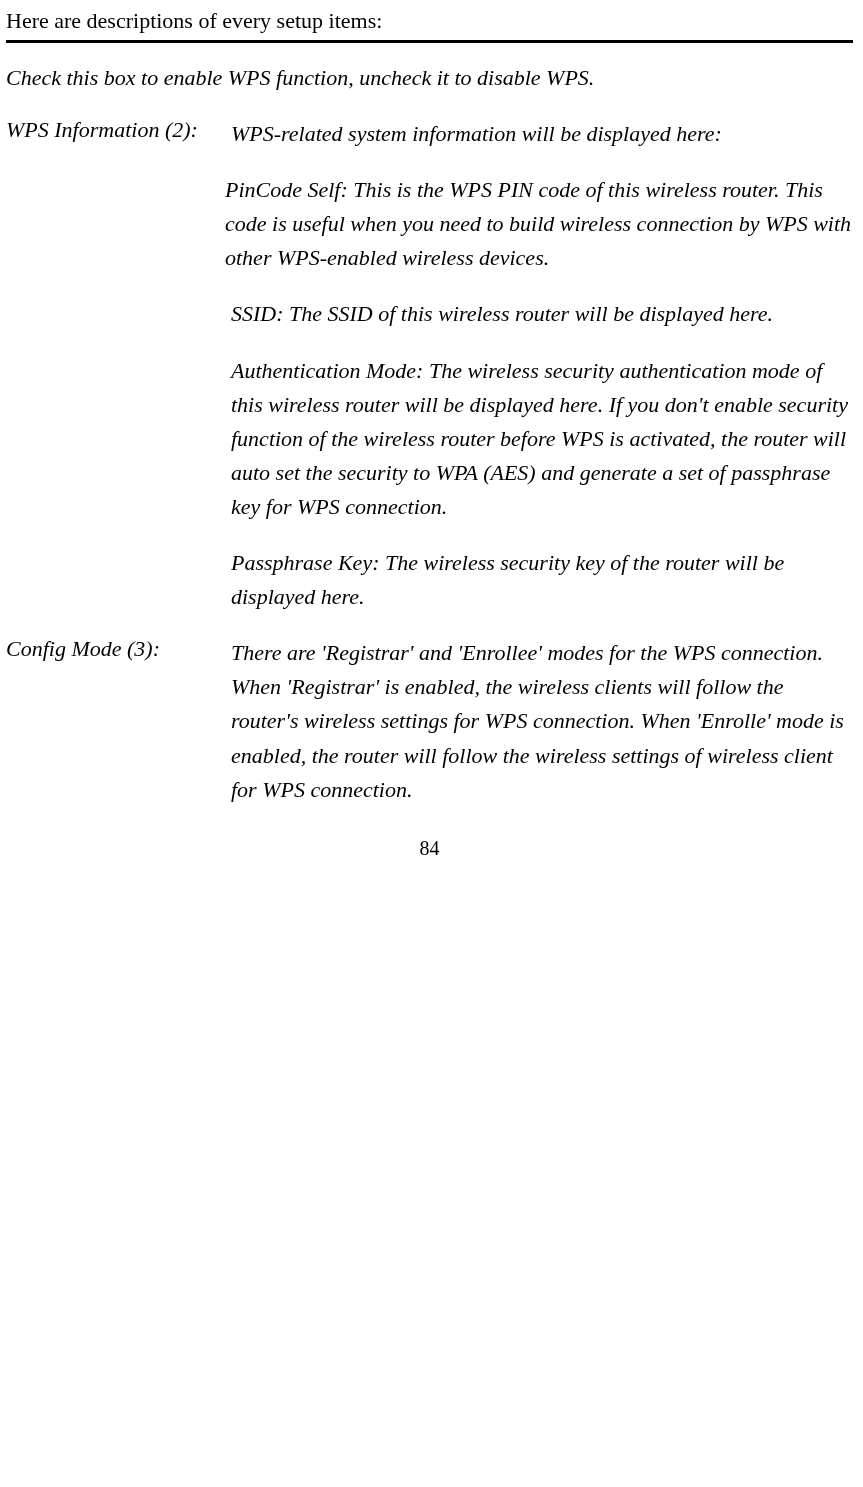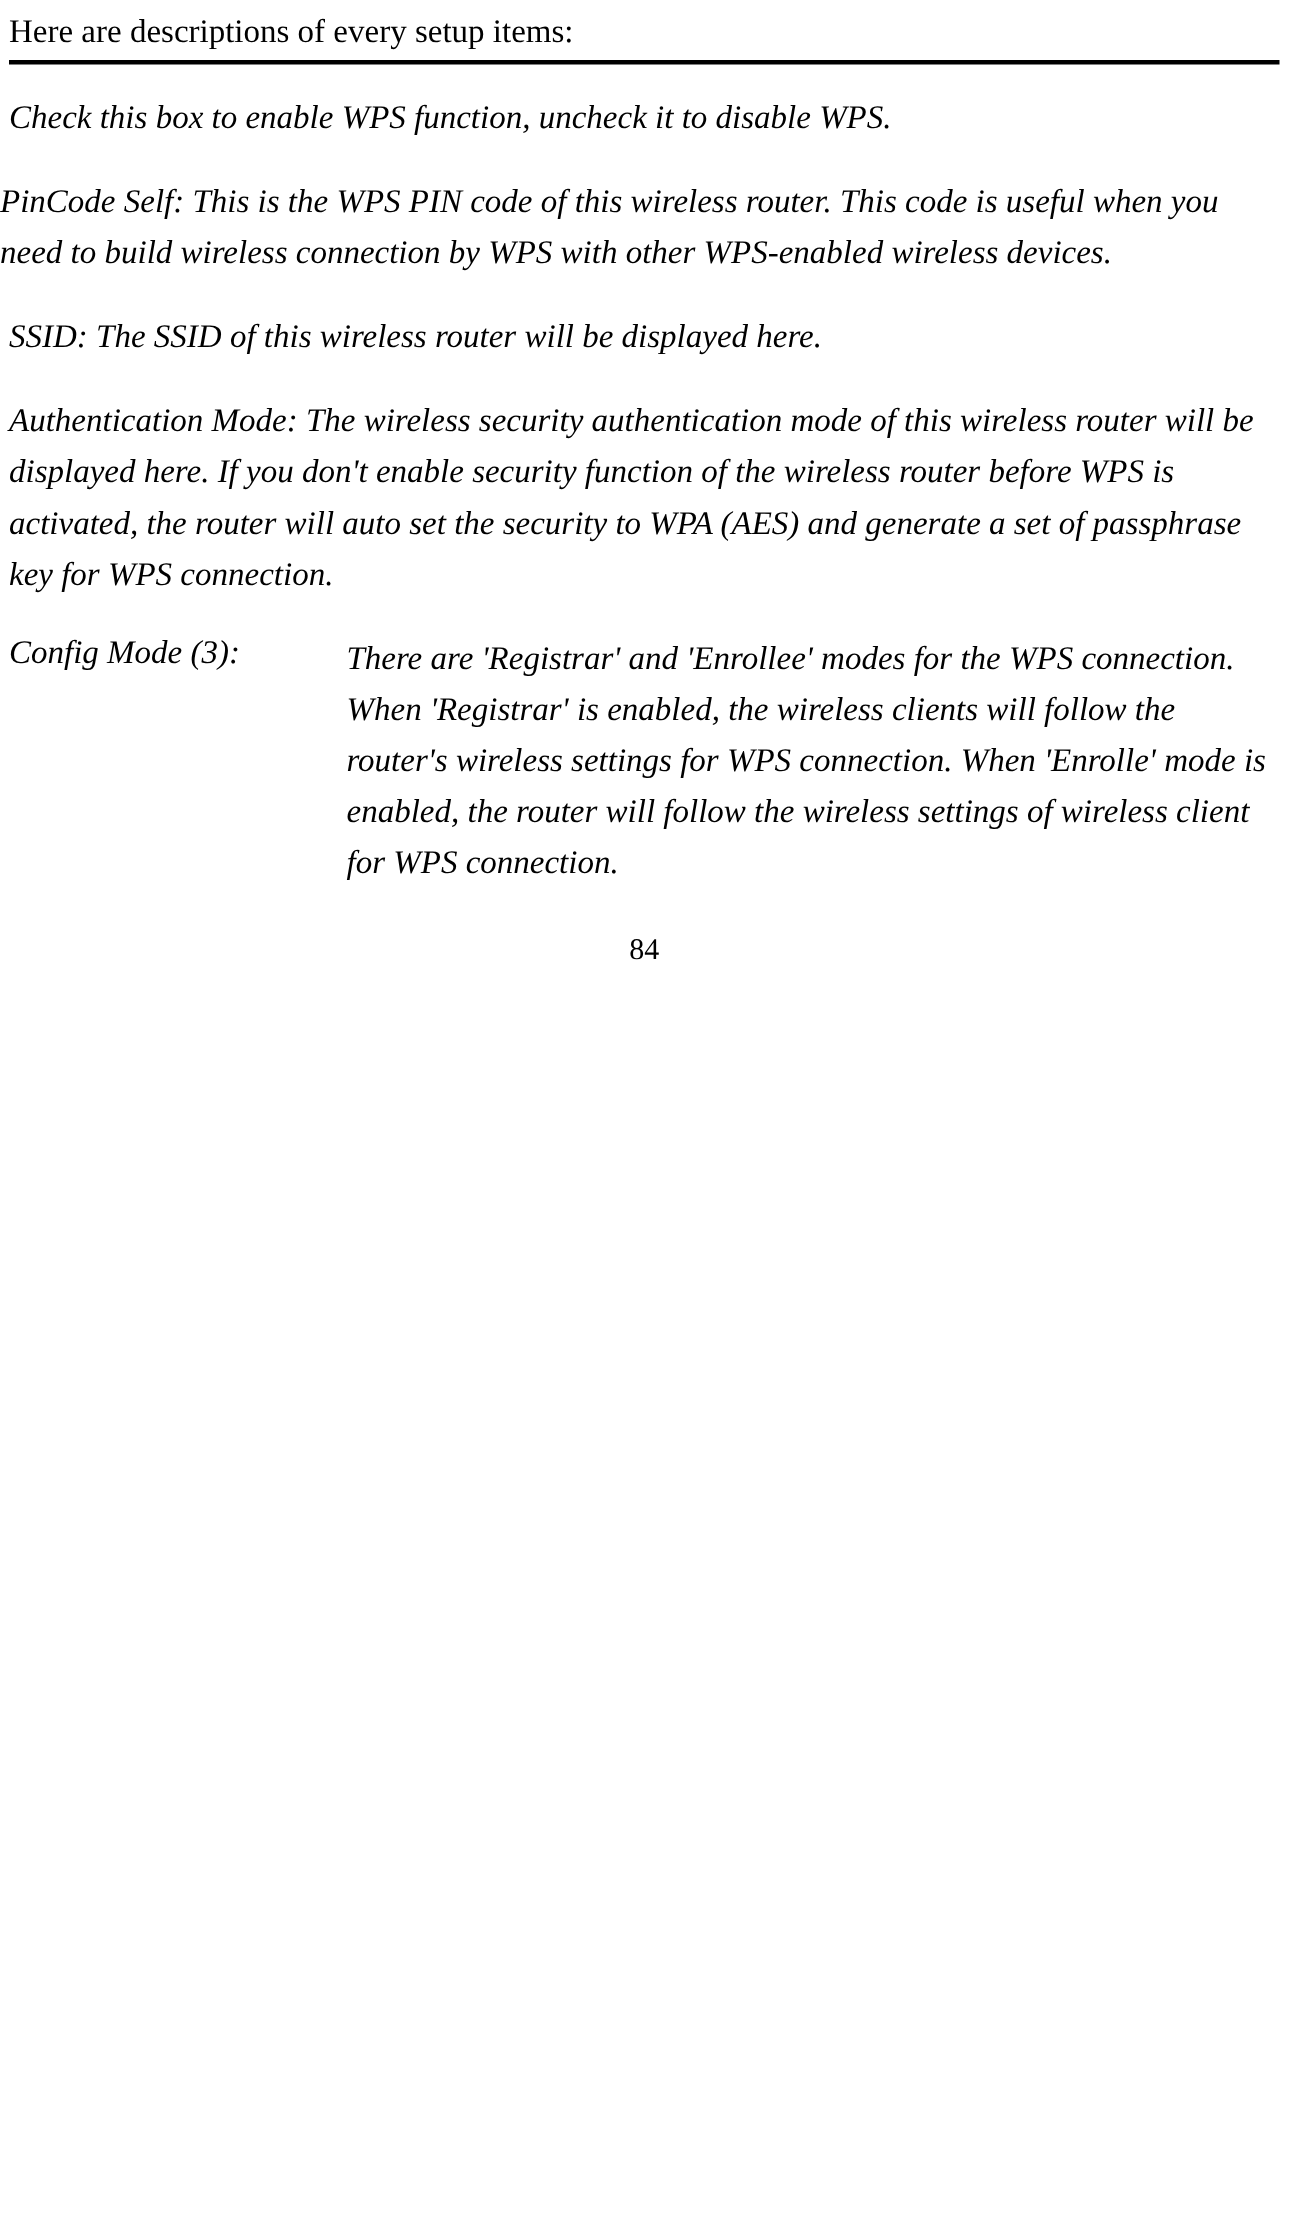--- a/index.html
+++ b/index.html
@@ -54,24 +54,27 @@
 <div class="intro">Here are descriptions of every setup items:</div>
 <div class="rule"></div>
 
 <div class="entry">
   <div class="desc-col">
     <div class="desc-para">Check this box to enable WPS function, uncheck it to disable WPS.</div>
   </div>
 </div>
 
 <div class="entry">
+  <div class="label-col">WPS Information (2):</div>
   <div class="desc-col">
+    <div class="desc-para">WPS-related system information will be displayed here:</div>
     <div class="desc-para pincode-indent">PinCode Self: This is the WPS PIN code of this wireless router. This code is useful when you need to build wireless connection by WPS with other WPS-enabled wireless devices.</div>
     <div class="desc-para">SSID: The SSID of this wireless router will be displayed here.</div>
     <div class="desc-para">Authentication Mode: The wireless security authentication mode of this wireless router will be displayed here. If you don't enable security function of the wireless router before WPS is activated, the router will auto set the security to WPA (AES) and generate a set of passphrase key for WPS connection.</div>
+    <div class="desc-para">Passphrase Key: The wireless security key of the router will be displayed here.</div>
   </div>
 </div>
 
 <div class="entry">
   <div class="label-col">Config Mode (3):</div>
   <div class="desc-col">
     <div class="desc-para">There are 'Registrar' and 'Enrollee' modes for the WPS connection. When 'Registrar' is enabled, the wireless clients will follow the router's wireless settings for WPS connection. When 'Enrolle' mode is enabled, the router will follow the wireless settings of wireless client for WPS connection.</div>
   </div>
 </div>
 

